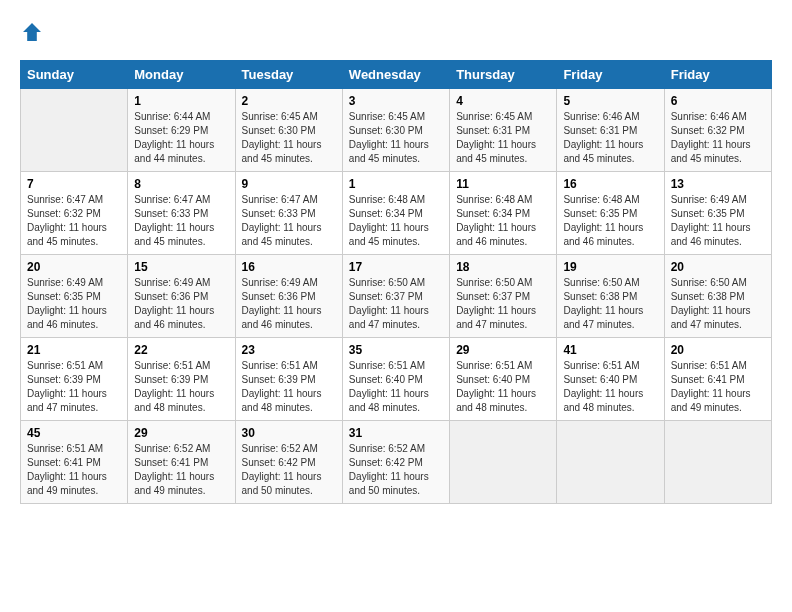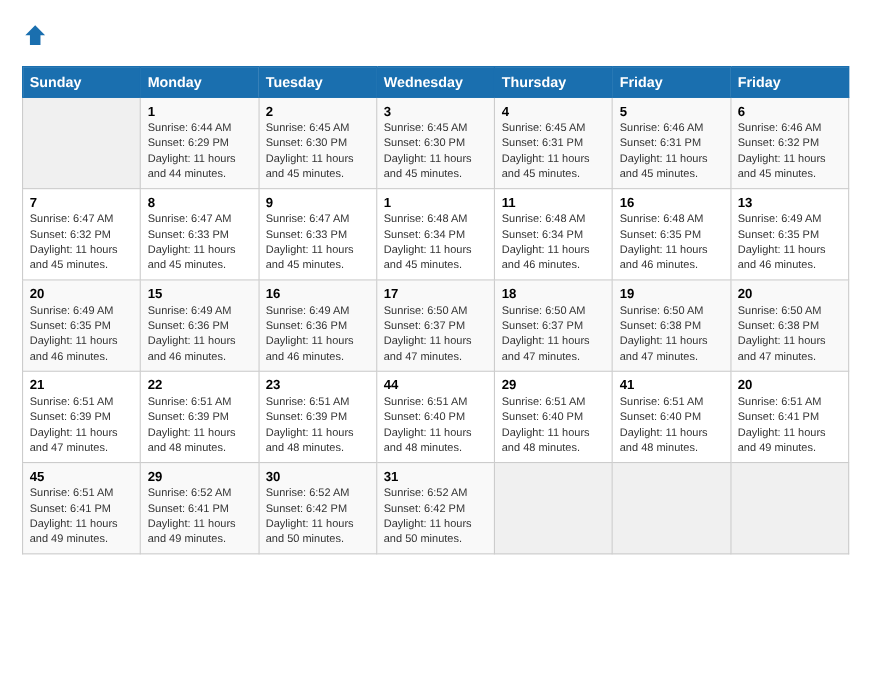--- a/index.html
+++ b/index.html
@@ -208,21 +208,21 @@
         </td>
         <td>
           <span class="day-number">22</span>
           <div class="day-info">Sunrise: 6:51 AM<br>Sunset: 6:39 PM<br>Daylight: 11 hours and 48 minutes.</div>
         </td>
         <td>
           <span class="day-number">23</span>
           <div class="day-info">Sunrise: 6:51 AM<br>Sunset: 6:39 PM<br>Daylight: 11 hours and 48 minutes.</div>
         </td>
         <td>
-          <span class="day-number">44</span>
+          <span class="day-number">35</span>
           <div class="day-info">Sunrise: 6:51 AM<br>Sunset: 6:40 PM<br>Daylight: 11 hours and 48 minutes.</div>
         </td>
         <td>
           <span class="day-number">29</span>
           <div class="day-info">Sunrise: 6:51 AM<br>Sunset: 6:40 PM<br>Daylight: 11 hours and 48 minutes.</div>
         </td>
         <td>
           <span class="day-number">41</span>
           <div class="day-info">Sunrise: 6:51 AM<br>Sunset: 6:40 PM<br>Daylight: 11 hours and 48 minutes.</div>
         </td>

